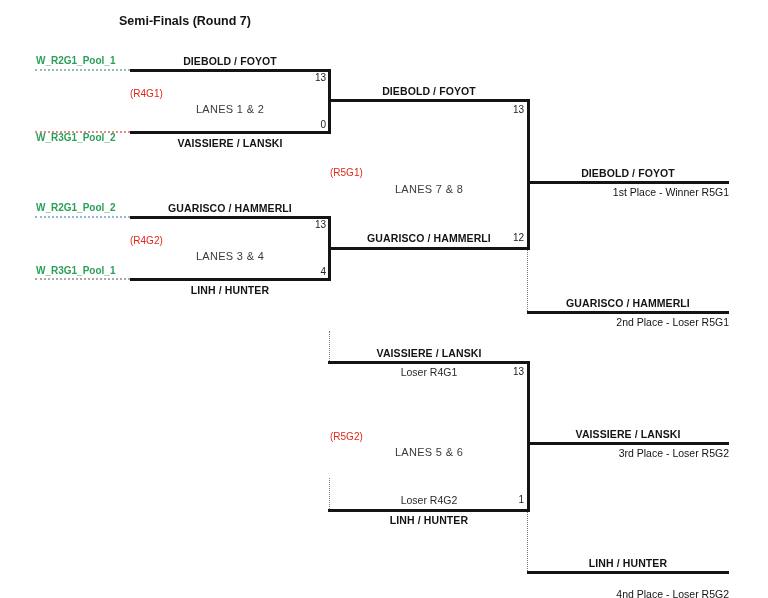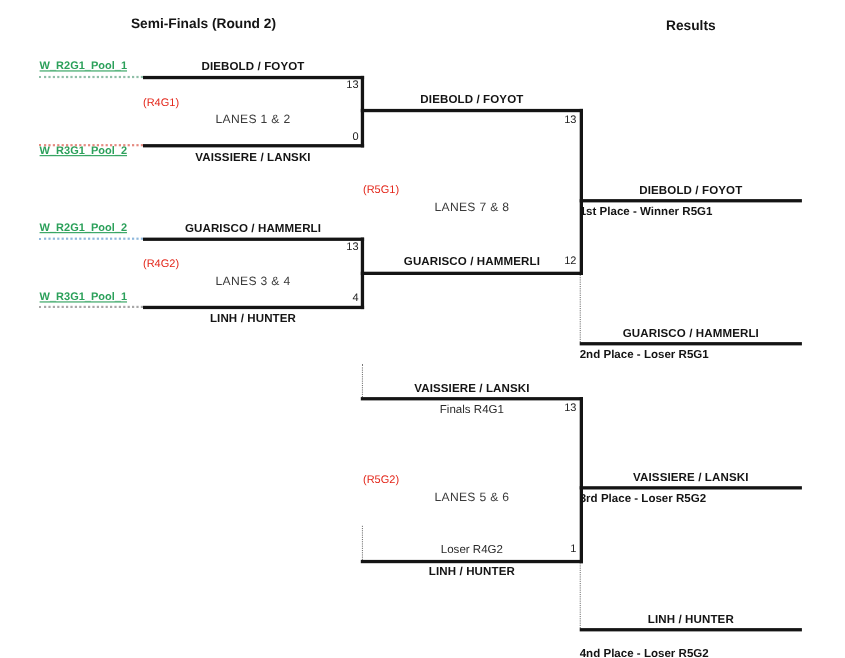--- a/index.html
+++ b/index.html
@@ -11,34 +11,33 @@
   .vline{position:absolute;width:3px;background:var(--line,#141414);}
   .dotv{position:absolute;width:0;border-left:1px dotted var(--dot,#777);}
   .dotu{position:absolute;height:0;border-top:2px dotted #999;}
   .du1{border-top-color:var(--u1,#8fbfa8);}
   .du2{border-top-color:var(--u2,#e58a80);}
   .du3{border-top-color:var(--u3,#8fb8dc);}
   .du4{border-top-color:var(--u4,#a8a8a8);}
   .txt{position:absolute;white-space:nowrap;line-height:12px;}
   .header{font-weight:bold;font-size:12.5px;line-height:15px;text-align:center;color:#141414;}
   .team{font-weight:bold;font-size:10.5px;text-align:center;color:#141414;letter-spacing:0.1px;}
-  .pool{font-weight:bold;font-size:10px;color:var(--green,#2ba05a);text-align:left;text-decoration:underline;}
+  .pool{font-weight:bold;font-size:10px;color:var(--green,#2ba05a);text-align:left;}
   .score{font-size:10px;color:#222;text-align:right;}
   .gid{font-size:10px;color:var(--red,#e3261a);}
   .lanes{font-size:11px;color:#3a3a3a;text-align:center;letter-spacing:0.3px;}
   .note{font-size:10.5px;color:#2a2a2a;text-align:center;}
-  .caption{font-weight:bold;font-size:10.5px;text-align:left;color:#141414;}
+  .caption{font-weight:normal;font-size:10.5px;text-align:right;color:#141414;}
 </style>
 </head>
 <body>
 
 <div id="canvas">
 
-  <div class="txt header" style="left:65px;top:14px;width:240px;">Semi-Finals (Round 2)</div>
-  <div class="txt header" style="left:527px;top:16px;width:202px;">Results</div>
+  <div class="txt header" style="left:65px;top:14px;width:240px;">Semi-Finals (Round 7)</div>
 
   <div>
     <div class="txt pool" style="left:36px;top:55px;width:95px;">W_R2G1_Pool_1</div>
     <div class="dotu du1" style="left:35px;top:69px;width:95px;"></div>
     <div class="txt team" style="left:130px;top:55px;width:200px;">DIEBOLD / FOYOT</div>
     <div class="hline" style="left:130px;top:69px;width:201px;"></div>
     <div class="txt score" style="left:298px;top:72px;width:28px;">13</div>
     <div class="txt gid" style="left:130px;top:88px;width:200px;">(R4G1)</div>
     <div class="txt lanes" style="left:130px;top:103px;width:200px;">LANES 1 &amp; 2</div>
     <div class="txt score" style="left:298px;top:119px;width:28px;">0</div>
@@ -74,21 +73,21 @@
     <div class="txt team" style="left:330px;top:232px;width:198px;">GUARISCO / HAMMERLI</div>
     <div class="txt score" style="left:496px;top:232px;width:28px;">12</div>
     <div class="hline" style="left:328px;top:247px;width:202px;"></div>
     <div class="vline" style="left:527px;top:99px;height:151px;"></div>
   </div>
 
   <div>
     <div class="dotv" style="left:329px;top:331px;height:30px;"></div>
     <div class="txt team" style="left:330px;top:347px;width:198px;">VAISSIERE / LANSKI</div>
     <div class="hline" style="left:328px;top:361px;width:202px;"></div>
-    <div class="txt note" style="left:330px;top:366px;width:198px;">Finals R4G1</div>
+    <div class="txt note" style="left:330px;top:366px;width:198px;">Loser R4G1</div>
     <div class="txt score" style="left:496px;top:366px;width:28px;">13</div>
     <div class="txt gid" style="left:330px;top:431px;width:198px;">(R5G2)</div>
     <div class="txt lanes" style="left:330px;top:446px;width:198px;">LANES 5 &amp; 6</div>
     <div class="dotv" style="left:329px;top:478px;height:31px;"></div>
     <div class="txt note" style="left:330px;top:494px;width:198px;">Loser R4G2</div>
     <div class="txt score" style="left:496px;top:494px;width:28px;">1</div>
     <div class="hline" style="left:328px;top:509px;width:202px;"></div>
     <div class="txt team" style="left:330px;top:514px;width:198px;">LINH / HUNTER</div>
     <div class="vline" style="left:527px;top:361px;height:151px;"></div>
   </div>

